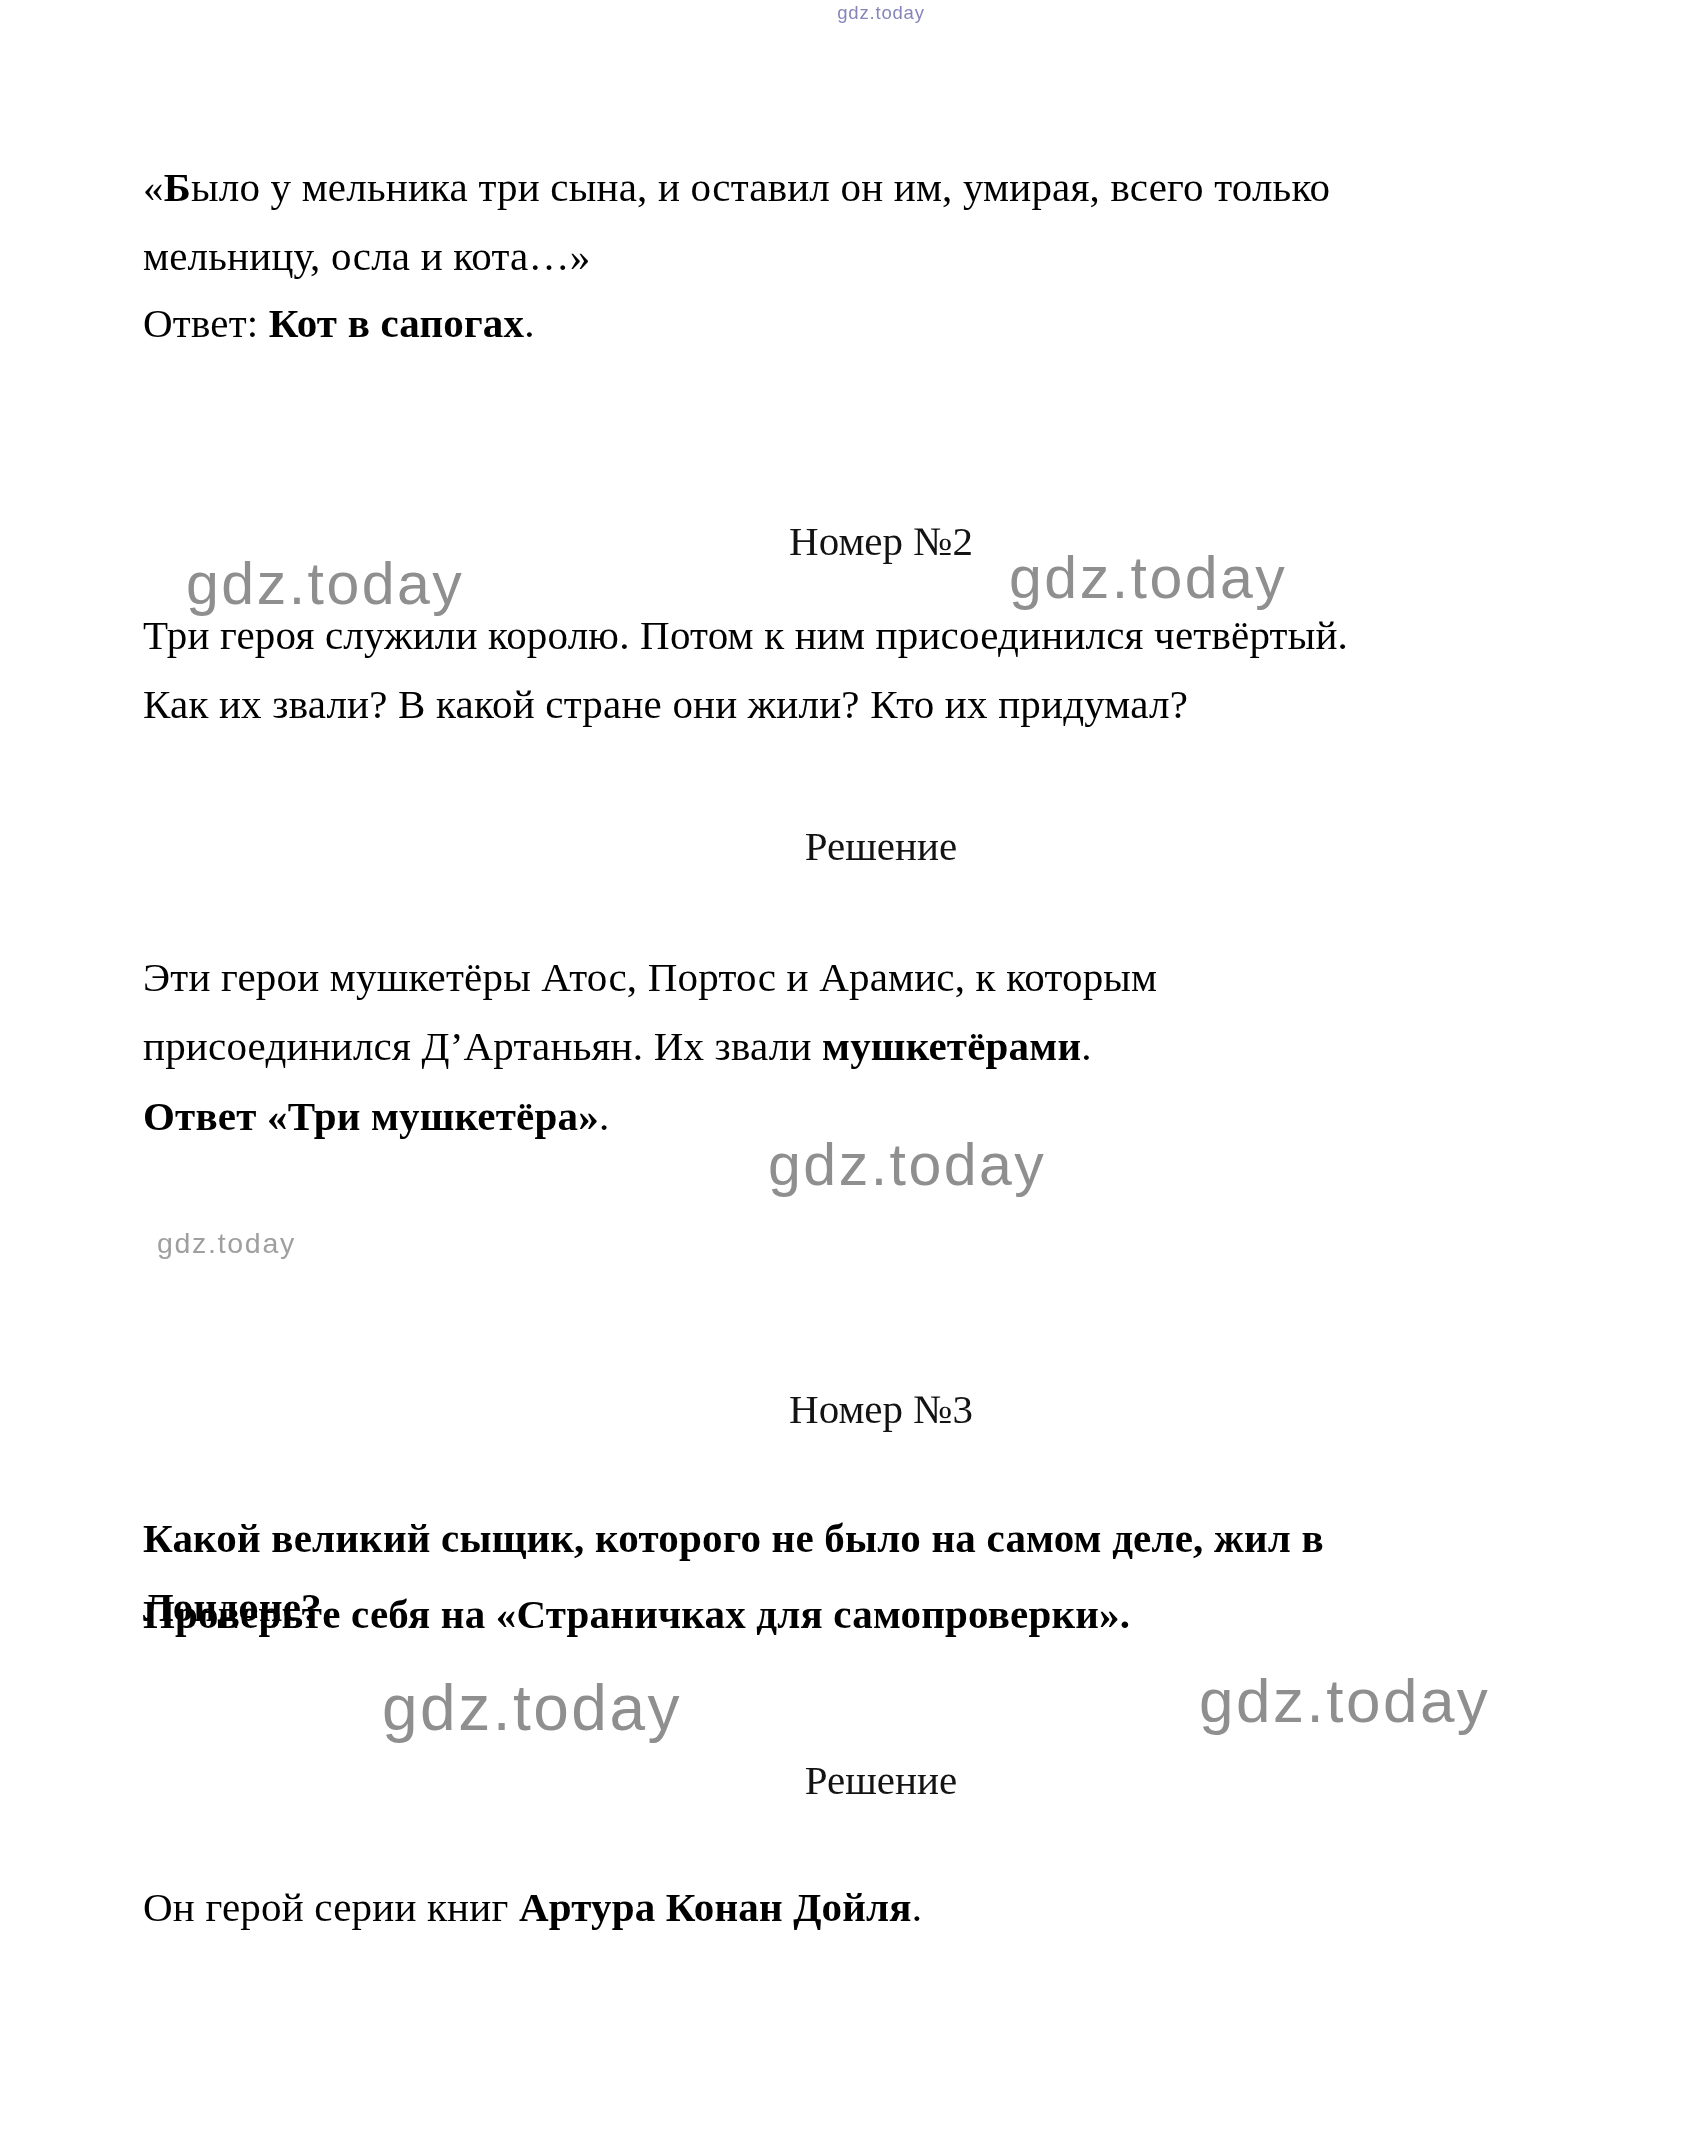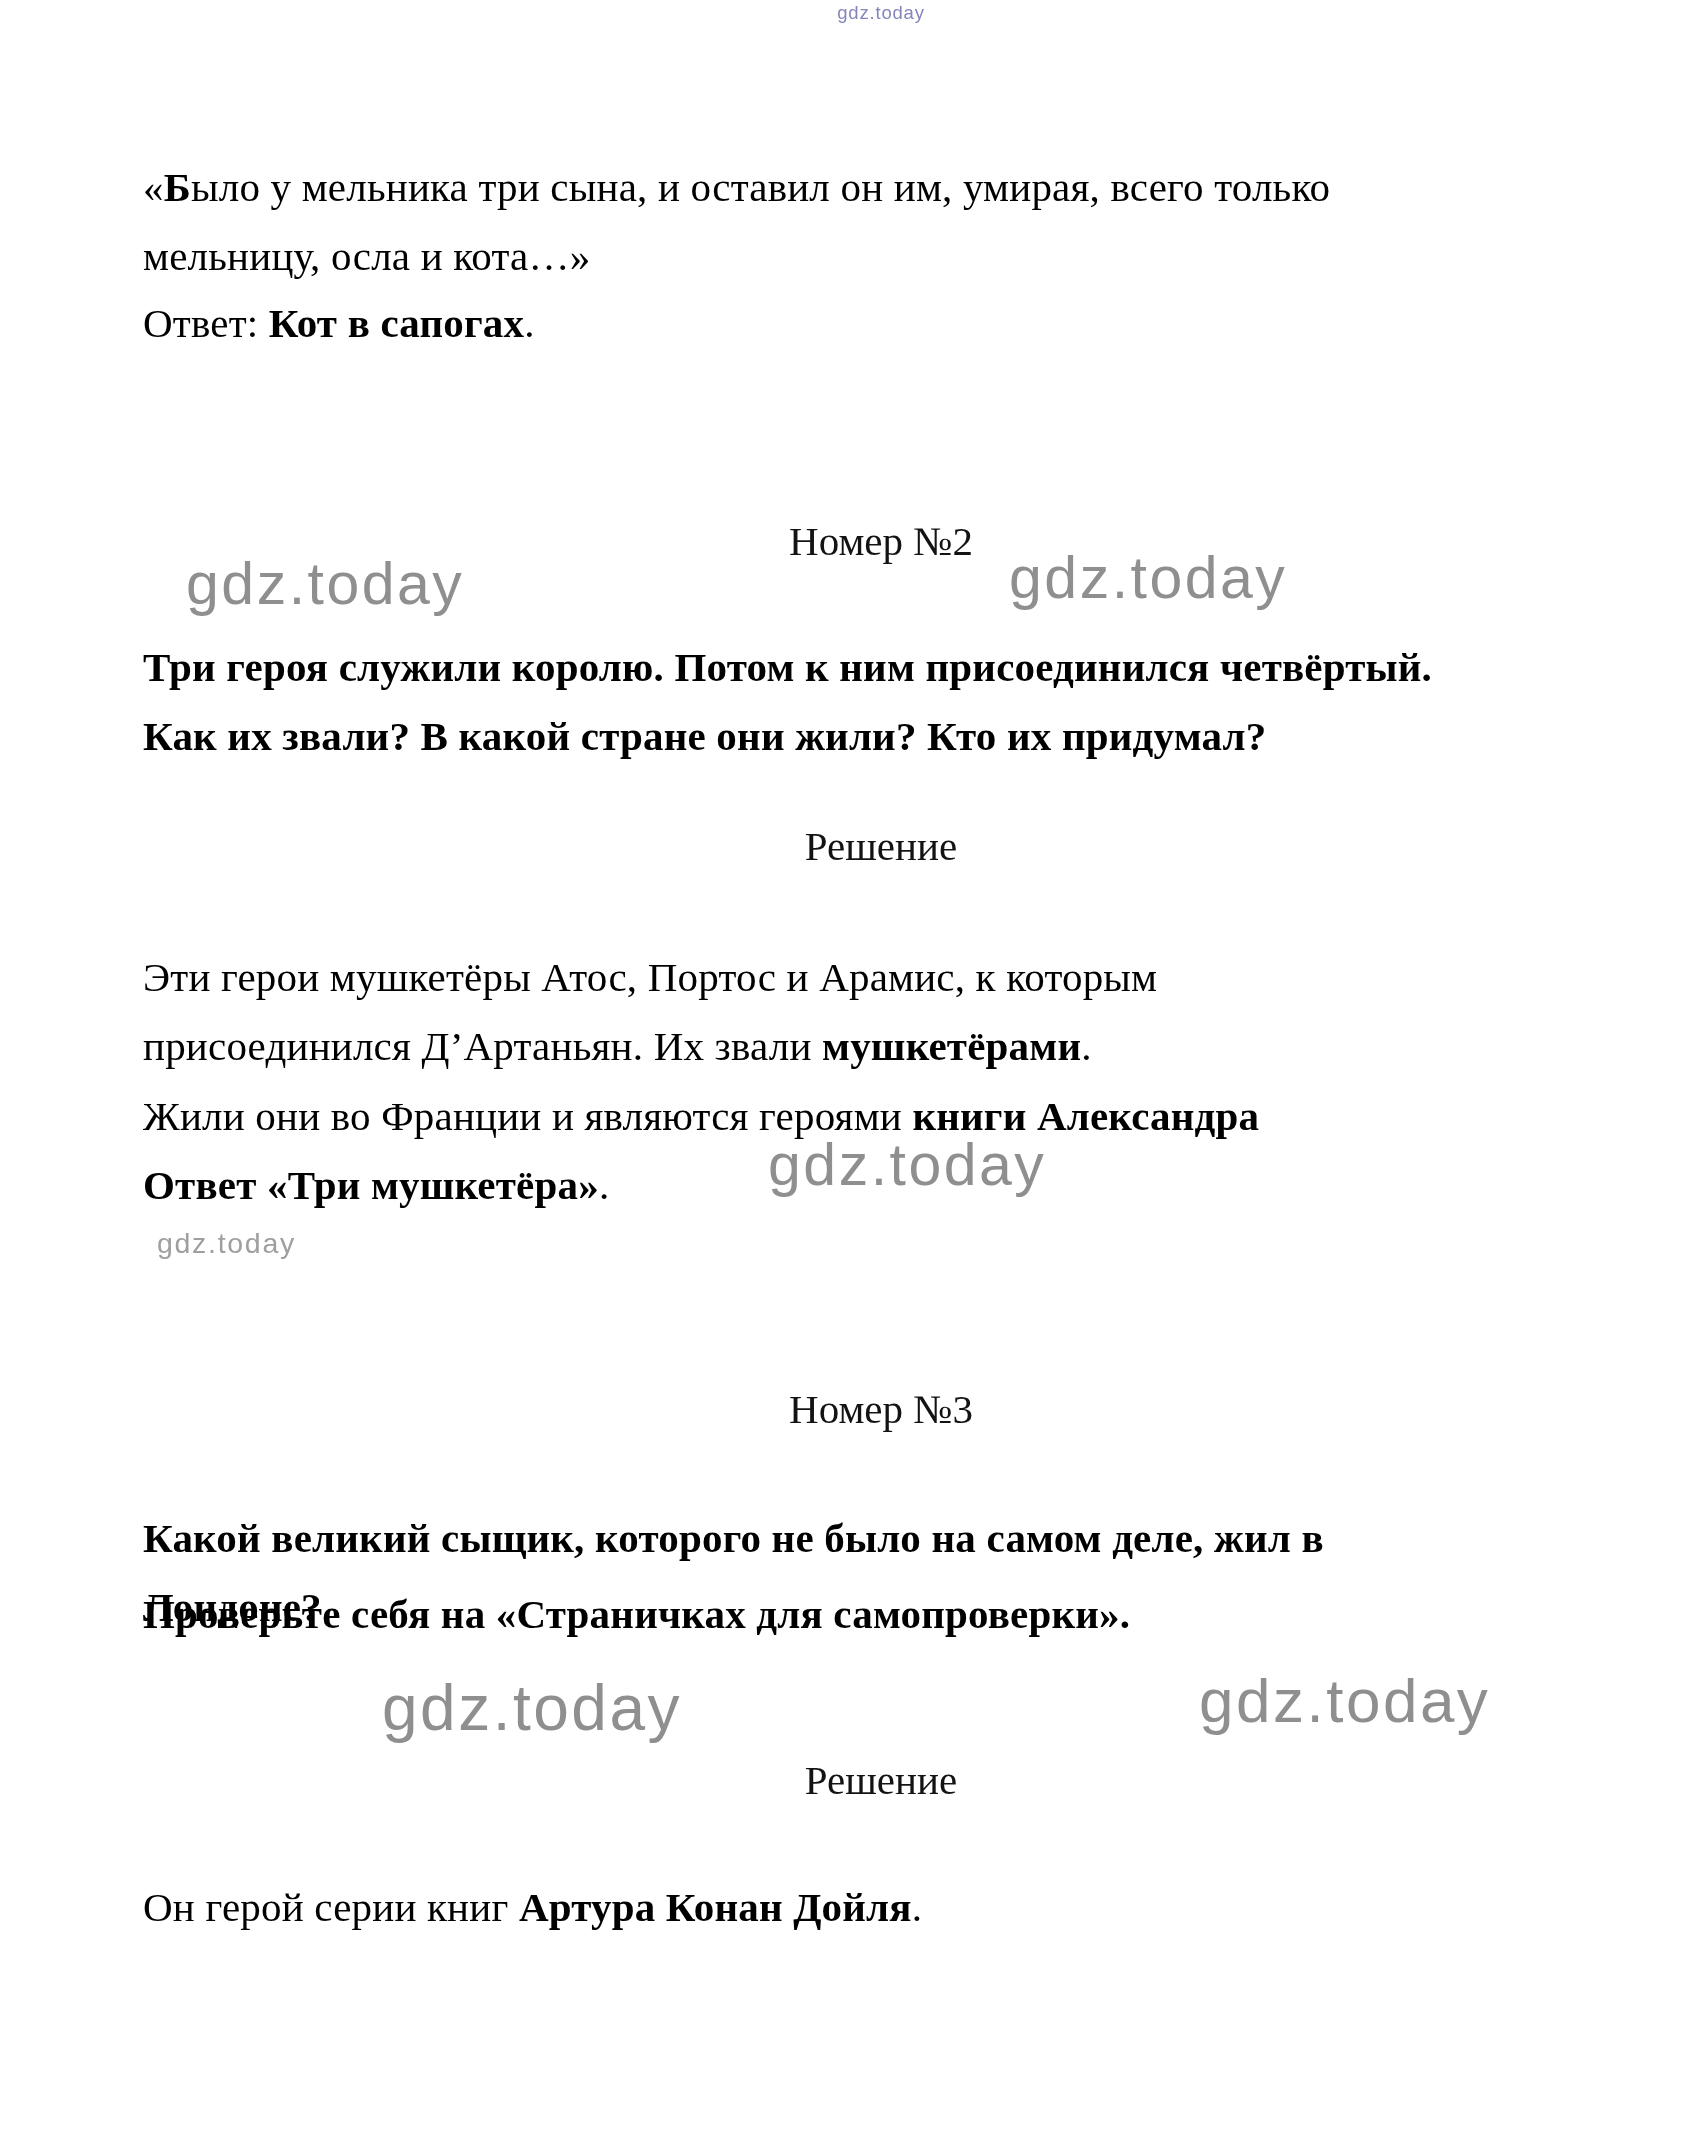--- a/index.html
+++ b/index.html
@@ -64,21 +64,21 @@
   .wm-1-left  { top: 550px;  left: 155px;  }
   .wm-1-right { top: 544px;  left: 978px; }
   .wm-mid     { top: 1131px; left: 737px;  }
   .wm-tiny    { top: 1227px; left: 126px;  }
   .wm-2-left  { top: 1671px; left: 351px;  font-size: 64px; }
   .wm-2-right { top: 1665px; left: 1168px; font-size: 62px; }
 
   .p1 { top: 153px;  }
   .p2 { top: 289px;  }
   .h-nomer2 { top: 516px; }
-  .p3 { top: 633px; font-weight: bold;  }
+  .p3 { top: 601px;  }
   .h-reshenie1 { top: 821px; }
   .p4 { top: 943px; }
   .p5 { top: 1082px; }
   .h-nomer3 { top: 1384px; }
   .p6 { top: 1504px; font-weight: bold; }
   .p7 { top: 1580px; font-weight: bold; }
   .h-reshenie2 { top: 1755px; }
   .p8 { top: 1873px; }
 </style>
 </head>
@@ -108,21 +108,20 @@
     </div>
 
   <div class="heading h-reshenie1">Решение</div>
 
   <div class="para p4">
       <div class="line"><span>Эти герои мушкетёры Атос, Портос и Арамис, к которым</span></div>
       <div class="line"><span>присоединился Д’Артаньян. Их звали </span><span class="bold">мушкетёрами</span><span>.</span></div>
     </div>
 
   <div class="para p5">
-      <div class="line"><span>Жили они во Франции и являются героями </span><span class="bold">книги Александра</span></div>
       <div class="line"><span class="bold">Ответ «Три мушкетёра»</span><span>.</span></div>
     </div>
 
   <div class="wm wm-mid">gdz.today</div>
   <div class="wm wm-small wm-tiny">gdz.today</div>
 
   <div class="heading h-nomer3">Номер №3</div>
 
   <div class="para p6">
       <div class="line"><span>Какой великий сыщик, которого не было на самом деле, жил в</span></div>

